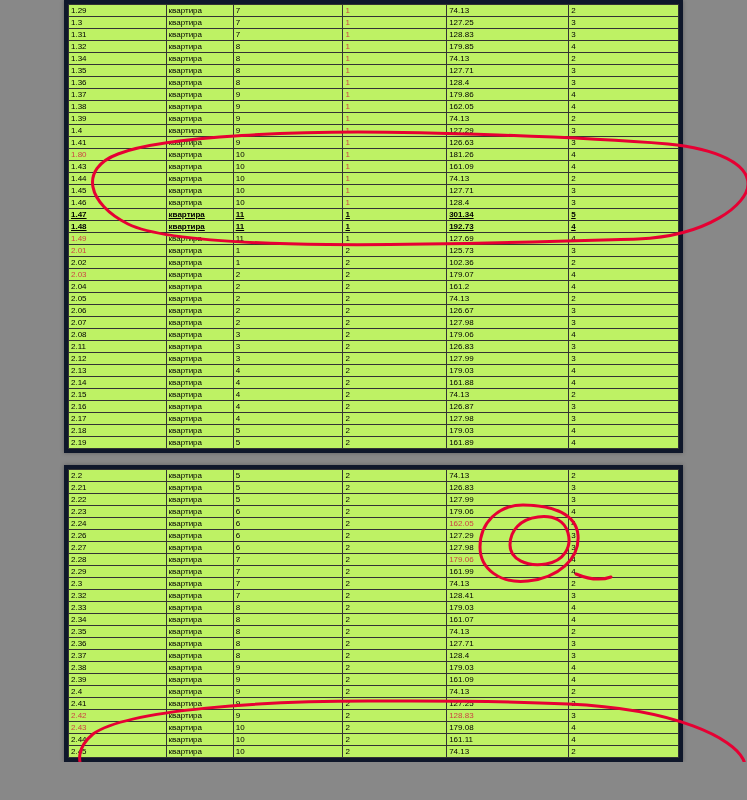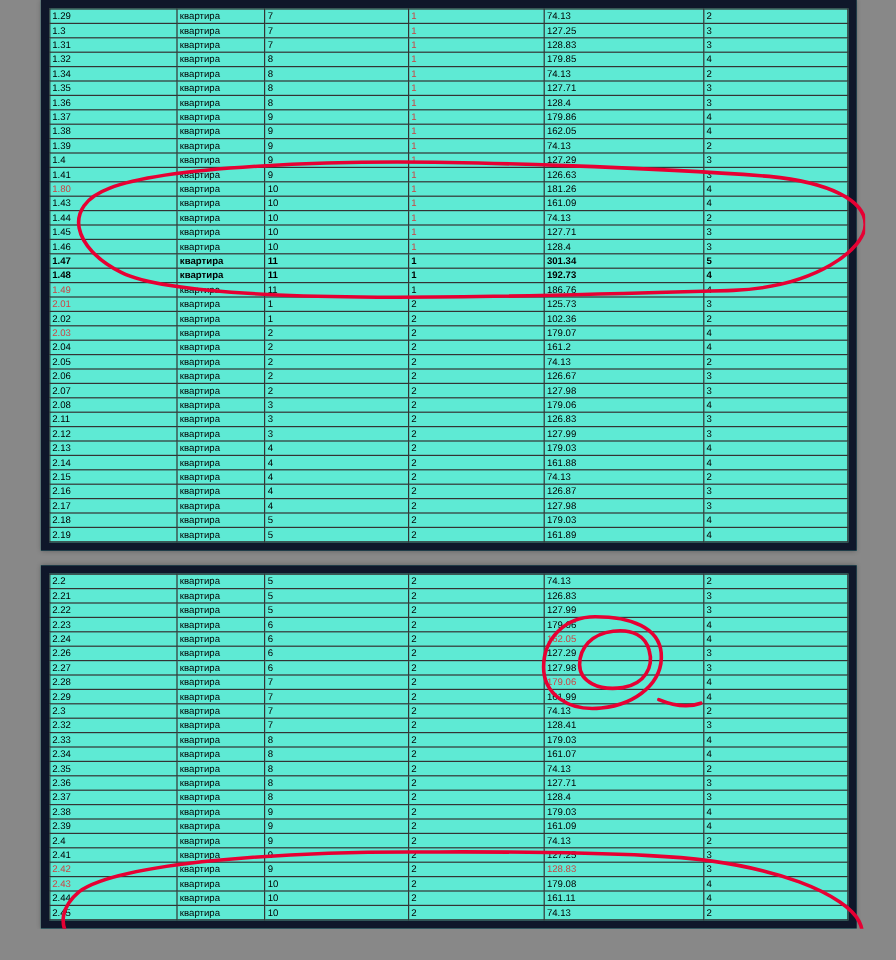--- a/index.html
+++ b/index.html
@@ -8,23 +8,23 @@
       font-size: 8px;
       background: #888;
       display: flex;
       flex-direction: column;
       align-items: center;
       gap: 12px;
       padding: 0;
       position: relative;
     }
     .page {
-      background: #5eead4;
-      width: 680px;
-      border: 7px solid #0f172a;
+      background: #bef264;
+      width: 619px;
+      border: 4px solid #0f172a;
       box-shadow: 0 0 4px rgba(0,0,0,0.3);
       position: relative;
     }
     table {
       width: 100%;
       border-collapse: collapse;
       table-layout: fixed;
     }
     td {
       border: 1px solid #333;
@@ -34,21 +34,21 @@
       overflow: hidden;
       white-space: nowrap;
       color: #000;
     }
     td.c1 { width: 16%; }
     td.c2 { width: 11%; }
     td.c3 { width: 18%; }
     td.c4 { width: 17%; }
     td.c5 { width: 20%; }
     td.c6 { width: 18%; }
-    tr.bold td { font-weight: bold; }
+    tr.bold td { font-weight: bold; text-decoration: underline; }
     td.redish { color: #c44; }
     svg.annotate {
       position: absolute;
       top: 0;
       left: 0;
       pointer-events: none;
     }
   </style>
 </head>
 <body>
@@ -206,21 +206,21 @@
           <td class="c3">11</td>
           <td class="c4">1</td>
           <td class="c5">192.73</td>
           <td class="c6">4</td>
         </tr>
         <tr>
           <td class="c1 redish">1.49</td>
           <td class="c2">квартира</td>
           <td class="c3">11</td>
           <td class="c4">1</td>
-          <td class="c5">186.76</td>
+          <td class="c5">127.69</td>
           <td class="c6">4</td>
         </tr>
         <tr>
           <td class="c1 redish">2.01</td>
           <td class="c2">квартира</td>
           <td class="c3">1</td>
           <td class="c4">2</td>
           <td class="c5">125.73</td>
           <td class="c6">3</td>
         </tr>

